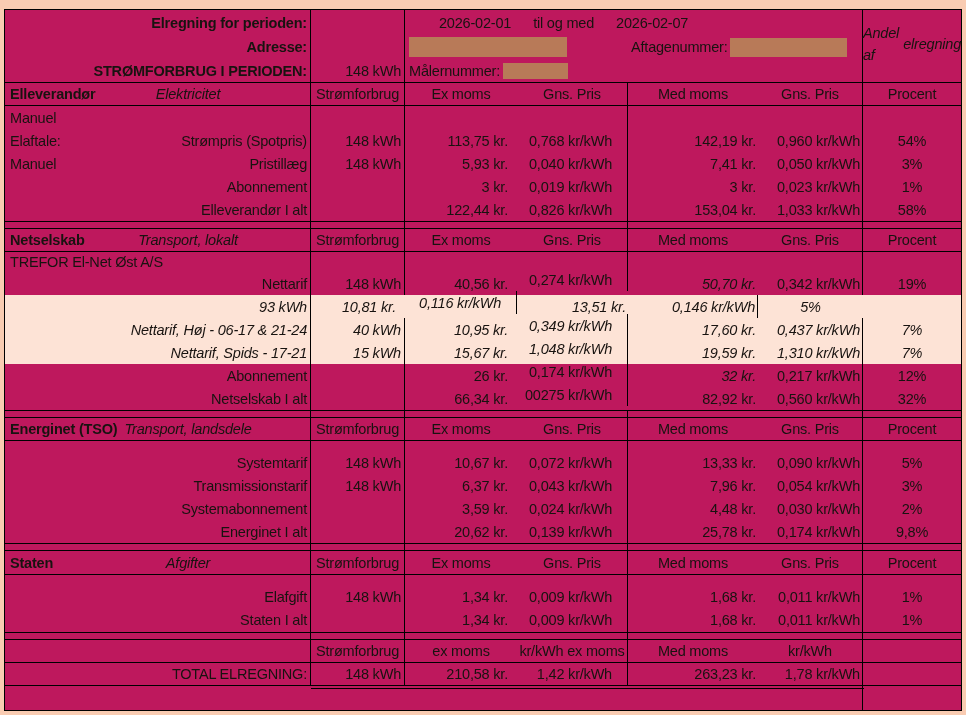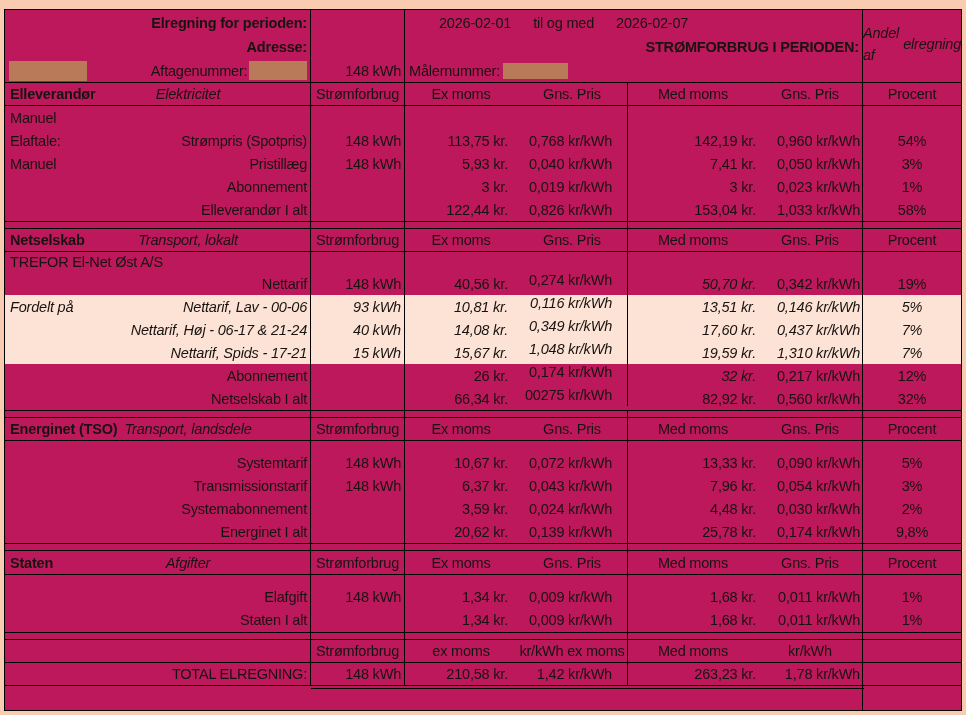--- a/index.html
+++ b/index.html
@@ -50,26 +50,26 @@
   <div class="hb">
     <div class="hc hlab bdr">Elregning for perioden:</div>
     <div class="hc bdr"></div>
     <div class="hc bdr dates">
       <span class="bold">2026-02-01</span>
       <span>til og med</span>
       <span class="bold">2026-02-07</span>
     </div>
     <div class="hc hlab bdr">Adresse:</div>
     <div class="hc bdr"></div>
-    <div class="hc hlab bdr">STRØMFORBRUG I PERIODEN:</div>
     <div class="hc bdr">
       <span class="red" style="margin-left:1px;width:158px;height:20px"></span>
       <span style="margin-left:64px">Aftagenummer:</span>
       <span class="red" style="margin-left:2px;width:117px;height:19px"></span>
     </div>
+    <div class="hc hlab bdr">STRØMFORBRUG I PERIODEN:</div>
     <div class="hc num bold bdr">148 kWh</div>
     <div class="hc bdr">
       <span style="margin-left:1px">Målernummer:</span>
       <span class="red" style="margin-left:3px;width:65px;height:16px"></span>
     </div>
     <div class="andel">
       <span>Andel af</span>
       <span>elregning</span>
     </div>
   </div>
@@ -189,38 +189,34 @@
         <span>Nettarif</span>
       </div>
     <div class="c num bdr">148 kWh</div>
     <div class="c num c3">40,56 kr.</div>
     <div class="c num c4 bdr up">0,274 kr/kWh</div>
     <div class="c num c5 it">50,70 kr.</div>
     <div class="c num c6 bdr">0,342 kr/kWh</div>
     <div class="c ctr">19%</div>
   </div>
   <div class="r light it">
-    <div class="c c1 bdr">
-        <span>Fordelt på</span>
-        <span>Nettarif, Lav - 00-06</span>
-      </div>
     <div class="c num bdr">93 kWh</div>
     <div class="c num c3">10,81 kr.</div>
     <div class="c num c4 bdr up">0,116 kr/kWh</div>
     <div class="c num c5">13,51 kr.</div>
     <div class="c num c6 bdr">0,146 kr/kWh</div>
     <div class="c ctr">5%</div>
   </div>
   <div class="r light it">
     <div class="c c1 bdr">
         <span></span>
         <span>Nettarif, Høj - 06-17 &amp; 21-24</span>
       </div>
     <div class="c num bdr">40 kWh</div>
-    <div class="c num c3">14,08 kr.</div>
+    <div class="c num c3">10,95 kr.</div>
     <div class="c num c4 bdr up">0,349 kr/kWh</div>
     <div class="c num c5">17,60 kr.</div>
     <div class="c num c6 bdr">0,437 kr/kWh</div>
     <div class="c ctr">7%</div>
   </div>
   <div class="r light it">
     <div class="c c1 bdr">
         <span></span>
         <span>Nettarif, Spids - 17-21</span>
       </div>

